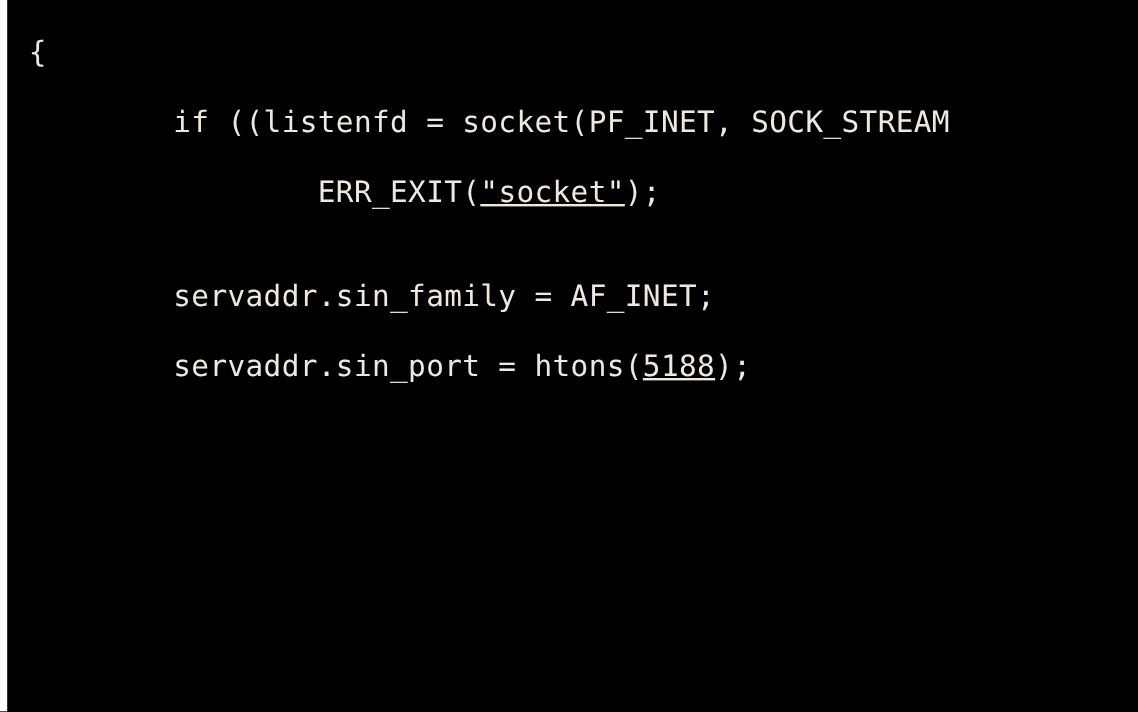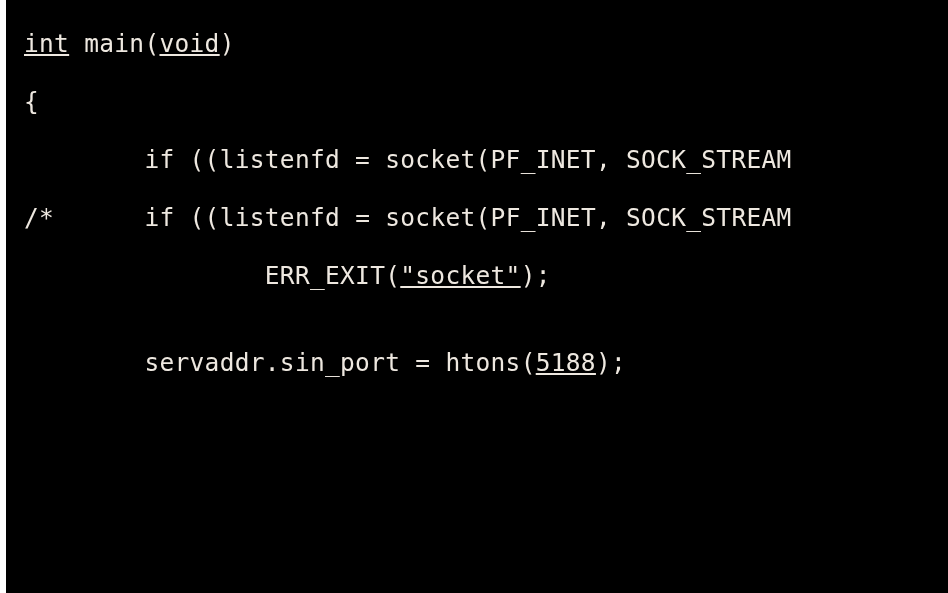--- a/index.html
+++ b/index.html
@@ -27,26 +27,25 @@
     display: block;
     padding-left: 18px;
     letter-spacing: 0.3px;
   }
   .u { text-decoration: underline; }
 </style>
 </head>
 <body>
 
 <div class="editor">
-<span class="line"><span class="u">int</span><span> main(</span><span class="u">void</span><span>)</span></span>
 <span class="line">{</span>
 <span class="line"><span>        </span><span>if ((listenfd = socket(PF_INET, SOCK_STREAM</span></span>
-<span class="line"><span>/*</span><span>      </span><span>if ((listenfd = socket(PF_INET, SOCK_STREAM</span></span>
 <span class="line"><span>                </span><span>ERR_EXIT(</span><span class="u">"socket"</span><span>);</span></span>
 <span class="line"></span>
+<span class="line"><span>        </span><span>servaddr.sin_family = AF_INET;</span></span>
 <span class="line"><span>        </span><span>servaddr.sin_port = htons(</span><span class="u">5188</span><span>);</span></span>
 
 
 
 
 
 
 
 
 

